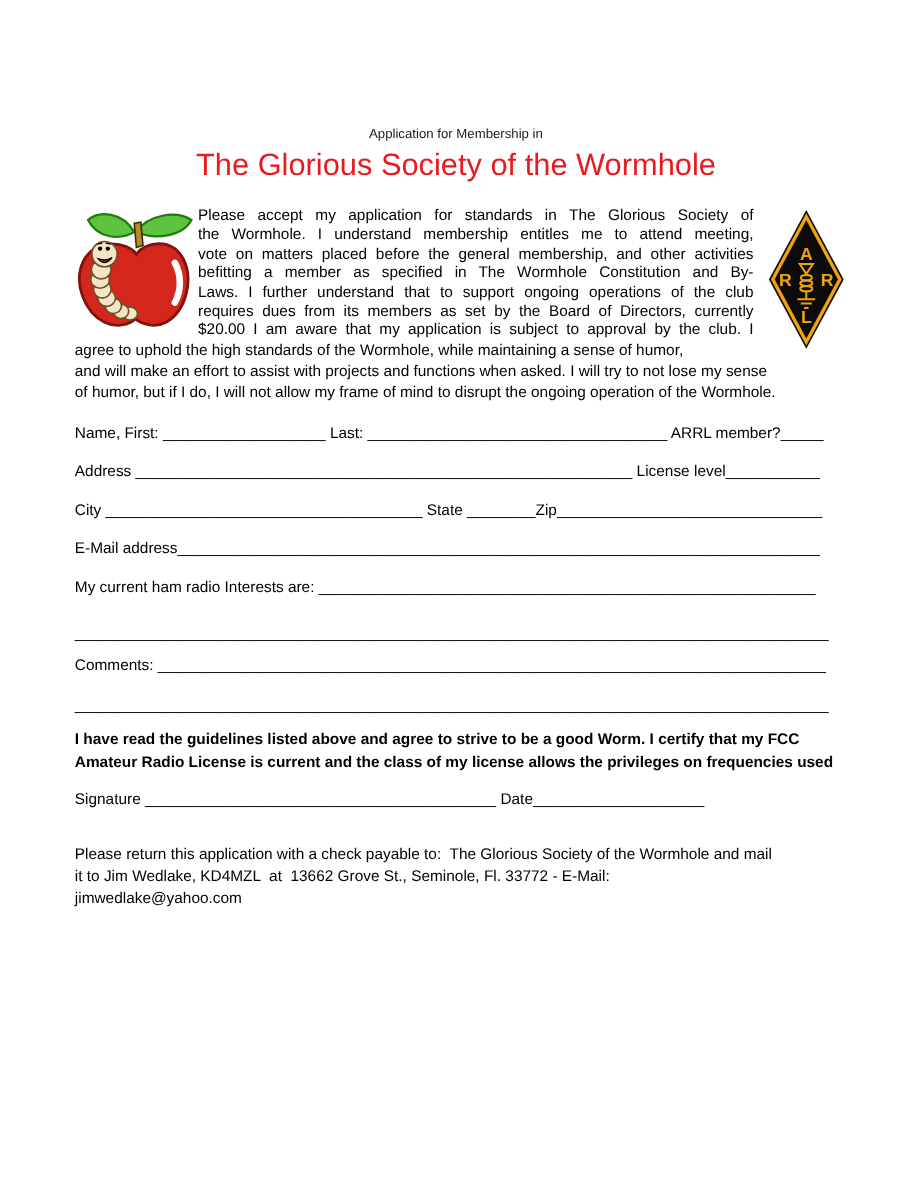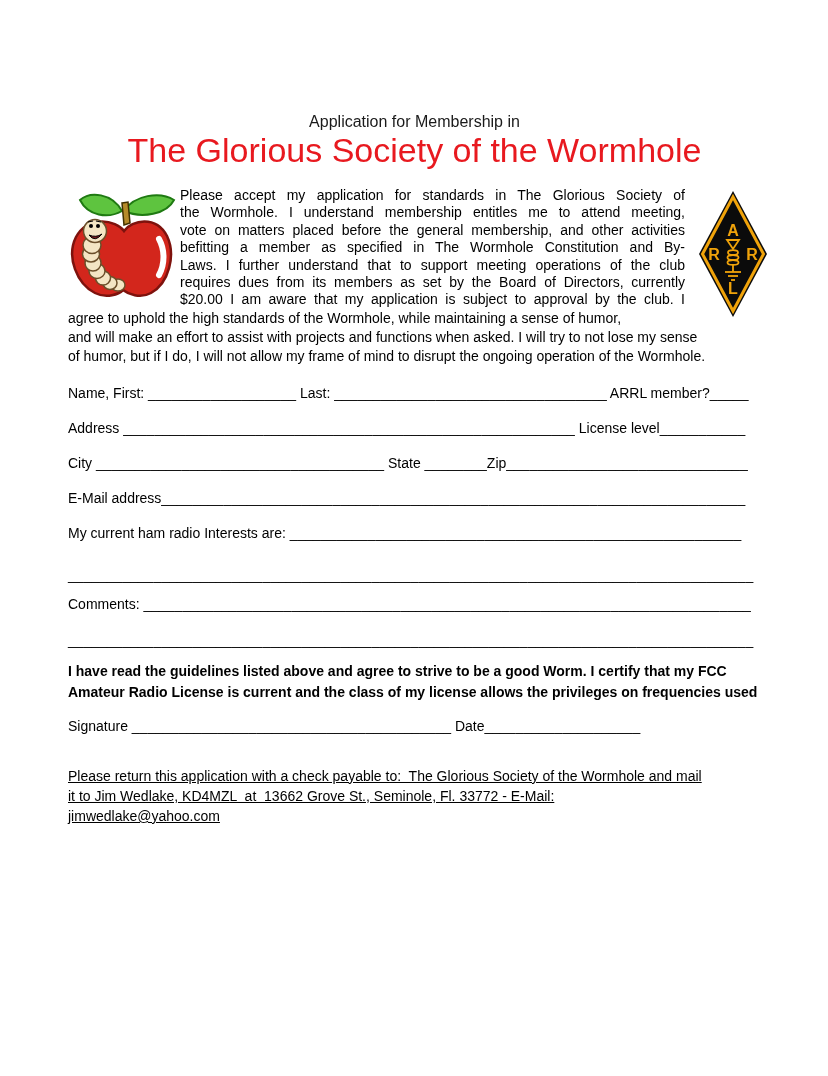--- a/index.html
+++ b/index.html
@@ -10,27 +10,27 @@
     box-sizing: border-box;
     background: #ffffff;
     padding: 112px 67px 0 68px;
     font-family: "Liberation Sans", sans-serif;
     font-size: 14px;
     color: #000000;
     overflow: hidden;
   }
   .doc-subtitle {
     text-align: center;
-    font-size: 16px;
+    font-size: 12px;
     line-height: 19px;
     color: #1a1a1a;
   }
   .doc-title {
     text-align: center;
-    font-size: 34px;
+    font-size: 28px;
     line-height: 30px;
     margin-top: 4px;
     color: #e8191f;
   }
   .intro { position: relative; margin-top: 22px; }
   .apple-logo { position: absolute; left: -6px; top: 2px; width: 117px; height: 112px; }
   .arrl-logo { position: absolute; right: -7px; top: 3px; width: 70px; height: 128px; }
   .intro-indented { margin: 0 76px 0 112px; }
   .jline {
     text-align: justify;
@@ -44,21 +44,21 @@
     line-height: 15px;
     white-space: pre;
     letter-spacing: 0;
   }
   .form-row.gap-xl { margin-top: 27px; }
   .form-row.gap-sm { margin-top: 14px; }
   .form-row.gap-md { margin-top: 21px; }
   .agreement { margin-top: 13px; }
   .agreement .aline { line-height: 21px; white-space: pre-wrap; font-weight: bold; }
   .signature-row { margin-top: 16px; line-height: 15px; white-space: pre; }
-  .return-info { margin-top: 32px; text-decoration: underline; }
+  .return-info { margin-top: 32px; }
   .return-info .rline { line-height: 20px; white-space: pre-wrap; }
 </style>
 </head>
 <body>
 
 <div class="page">
 
   <div class="doc-subtitle">Application for Membership in</div>
   <div class="doc-title">The Glorious Society of the Wormhole</div>
 
@@ -105,21 +105,21 @@
         <line x1="30" y1="86" x2="40" y2="86"></line>
         <line x1="33" y1="90" x2="37" y2="90"></line>
       </g>
     </svg>
 
     <div class="intro-indented">
       <div class="jline">Please accept my application for standards in The Glorious Society of</div>
       <div class="jline">the Wormhole.  I understand membership entitles me to attend meeting,</div>
       <div class="jline">vote on matters placed before the general membership, and other activities</div>
       <div class="jline">befitting a member as specified in The Wormhole Constitution and By-</div>
-      <div class="jline">Laws.  I further understand that to support meeting operations of the club</div>
+      <div class="jline">Laws.  I further understand that to support ongoing operations of the club</div>
       <div class="jline">requires dues from its members as set by the Board of Directors, currently</div>
       <div class="jline">$20.00  I am aware that my application is subject to approval by the club.  I</div>
     </div>
     <div>
       <div class="fline">agree to uphold the high standards of the Wormhole, while maintaining a sense of humor,</div>
       <div class="fline">and will make an effort to assist with projects and functions when asked.  I will try to not lose my sense</div>
       <div class="fline">of humor, but if I do, I will not allow my frame of mind to disrupt the ongoing operation of the Wormhole.</div>
     </div>
   </div>
 

